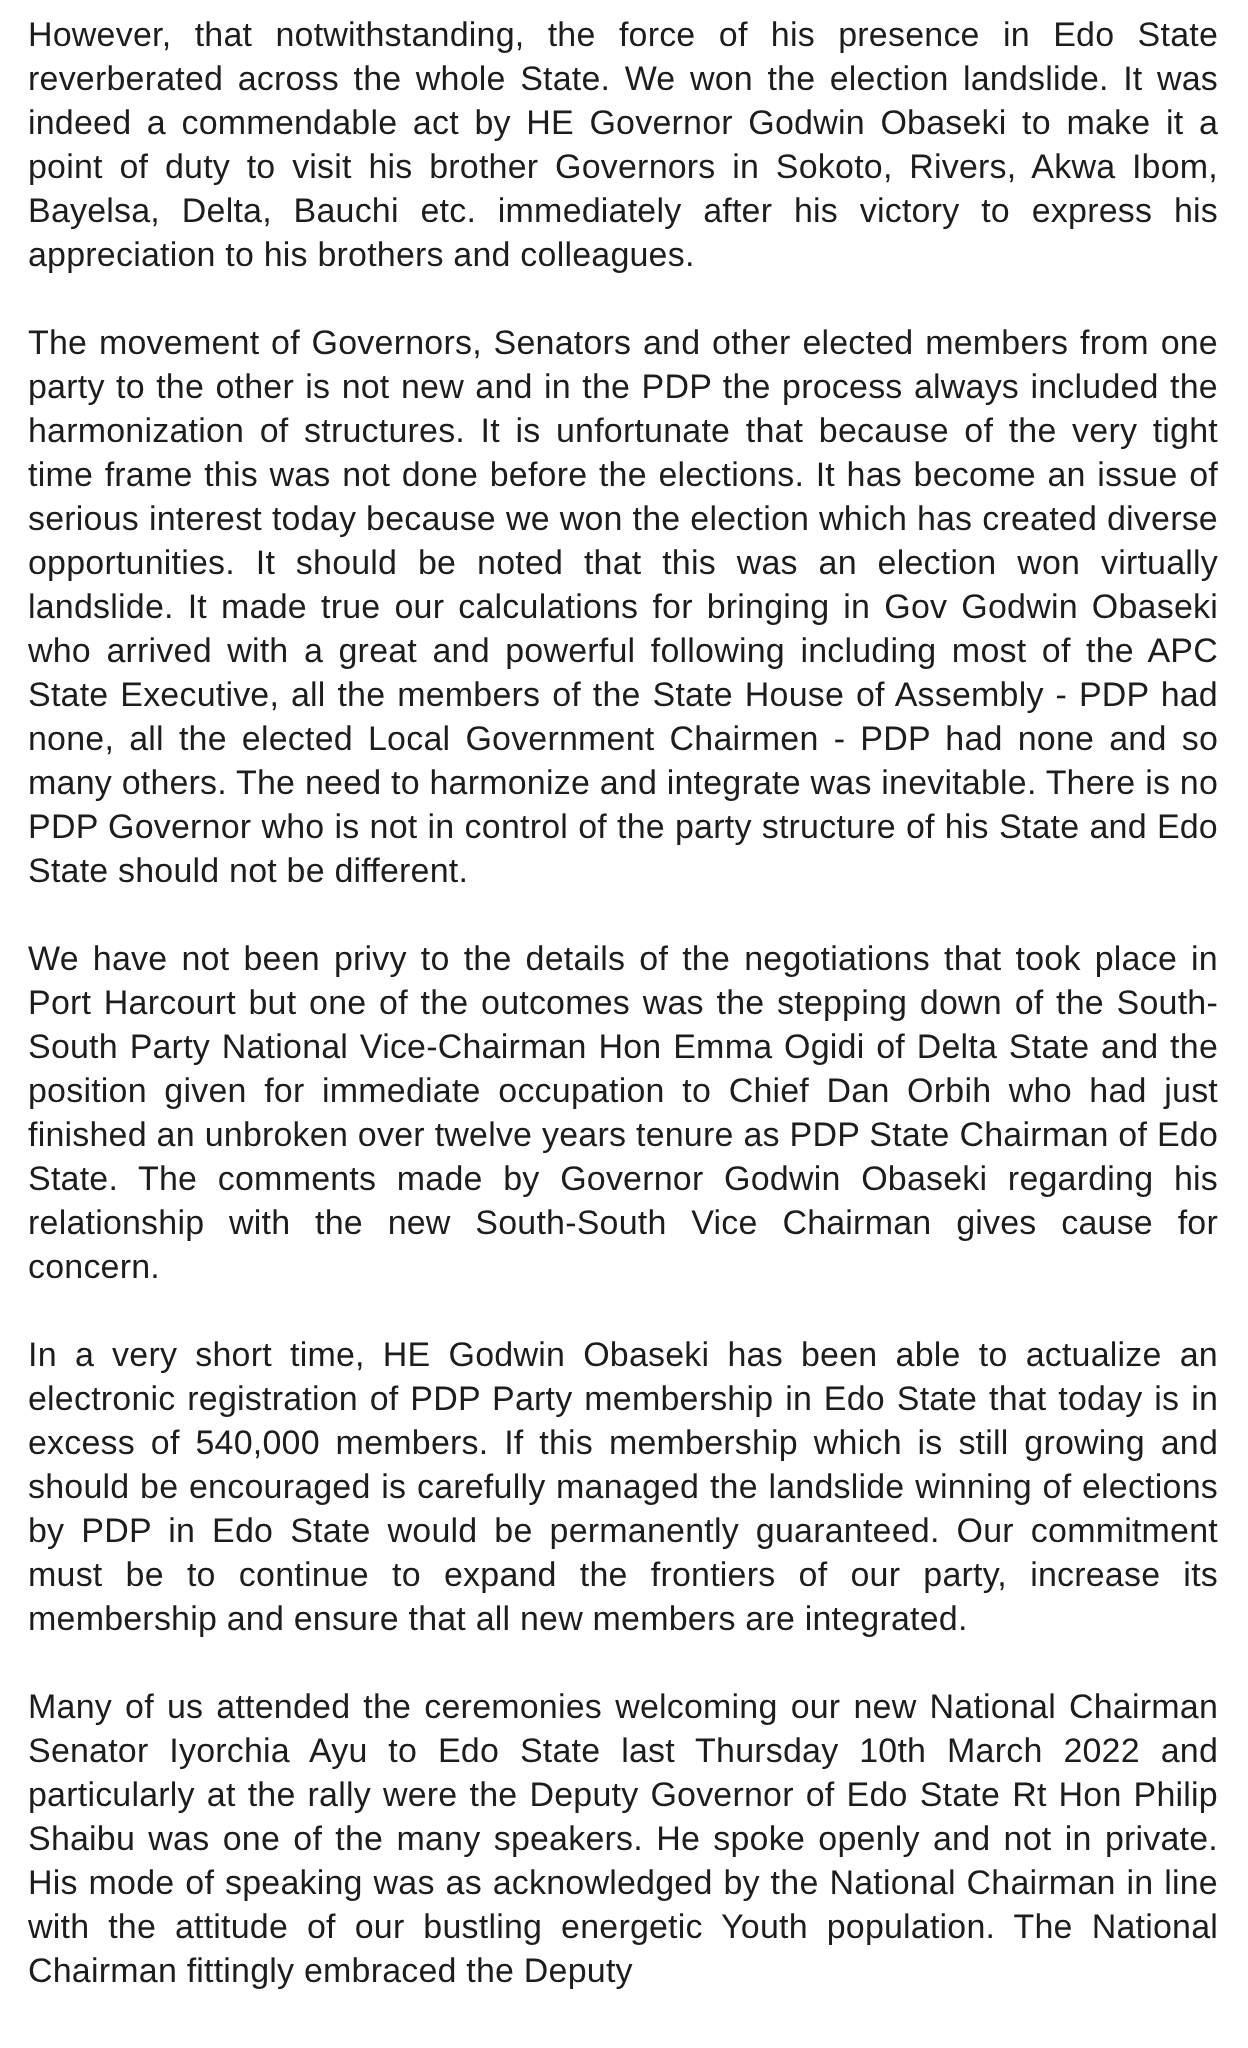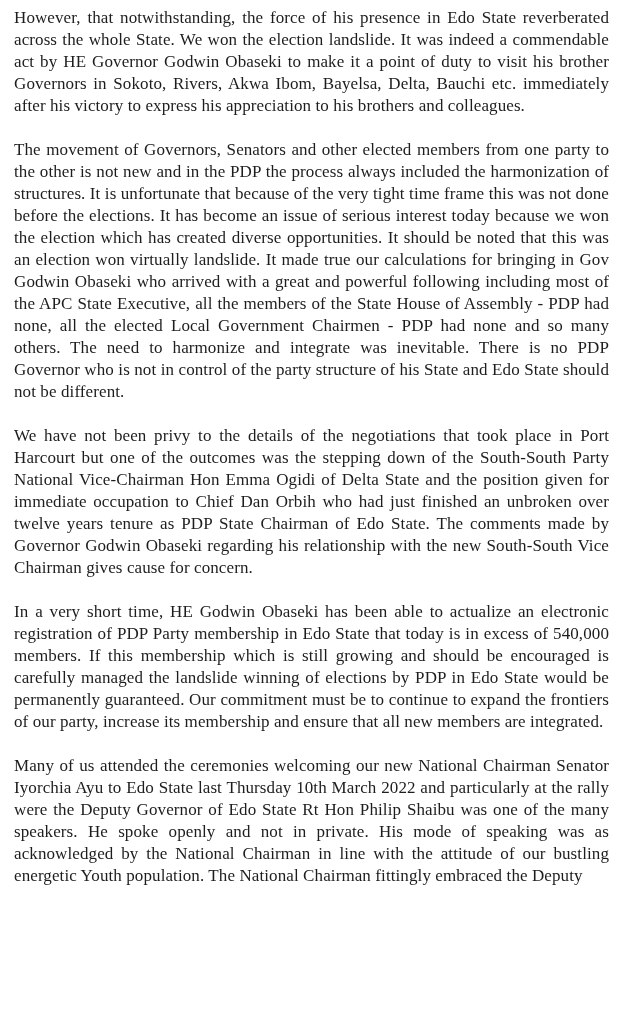--- a/index.html
+++ b/index.html
@@ -22,21 +22,20 @@
     background: #ffffff;
   }
   .para {
     margin: 0 0 22px 0;
     font-size: 17px;
     line-height: 22px;
     letter-spacing: 0.1px;
     color: #1d1d1d;
     text-align: justify;
     text-justify: inter-word;
-    font-family: Liberation Serif, serif;
     -webkit-font-smoothing: antialiased;
   }
   .para:last-child {
     margin-bottom: 14px;
   }
 </style>
 </head>
 <body>
 
 <div class="page" style="background: rgb(255, 255, 255);">

